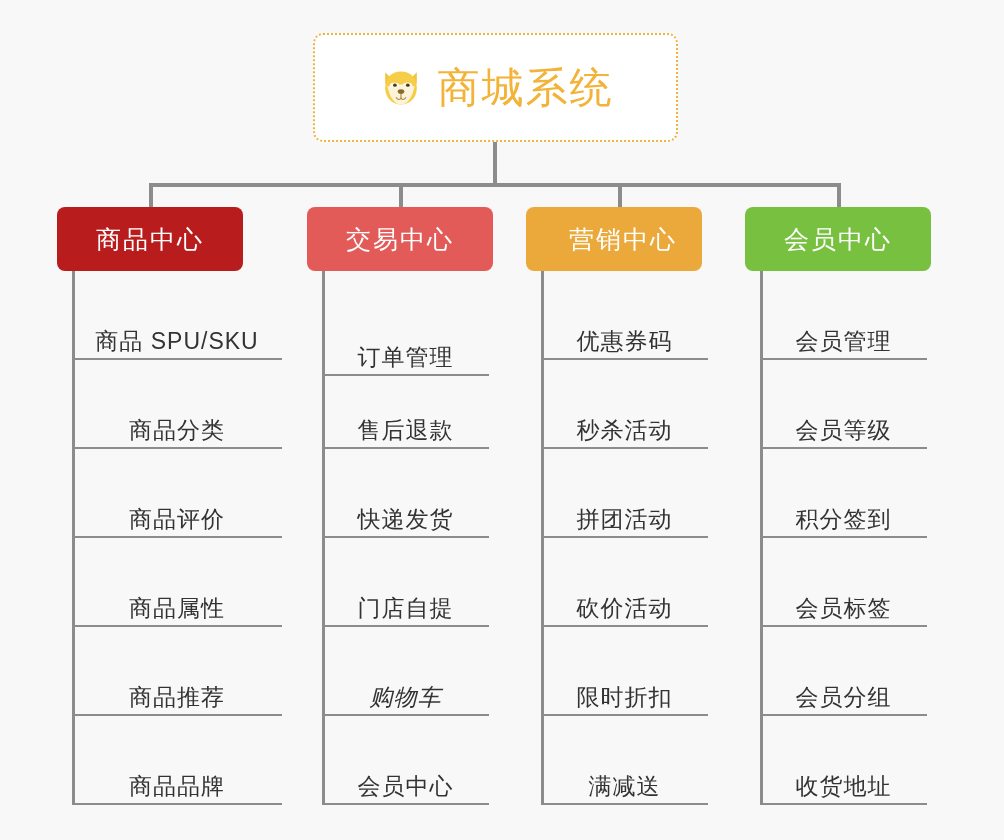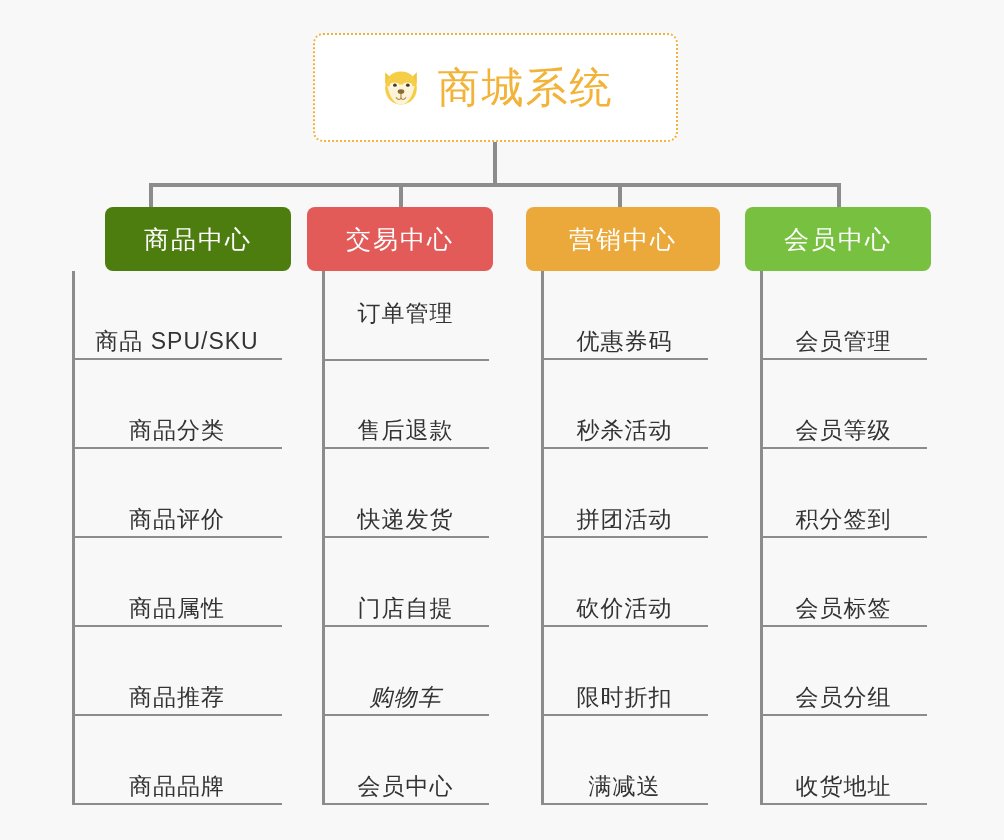--- a/index.html
+++ b/index.html
@@ -146,27 +146,27 @@
   </div>
 
   <div class="conn conn-v-root" style="background: rgb(140, 140, 140);"></div>
   <div class="conn conn-h-bus" style="background: rgb(140, 140, 140);"></div>
 
   <div class="conn conn-drop" style="left: 149px; background: rgb(140, 140, 140);"></div>
   <div class="conn conn-drop" style="left: 399px; background: rgb(140, 140, 140);"></div>
   <div class="conn conn-drop" style="left: 618px; background: rgb(140, 140, 140);"></div>
   <div class="conn conn-drop" style="left: 837px; background: rgb(140, 140, 140);"></div>
 
-  <div class="cat-box" style="left: 57px; width: 186px; background: #4d7c0f; margin-left: 48px;">
+  <div class="cat-box" style="left: 57px; width: 186px; background: #b91c1c;">
     <span>商品中心</span>
   </div>
   <div class="cat-box" style="left: 307px; width: 186px; background: rgb(226, 91, 88);">
     <span>交易中心</span>
   </div>
-  <div class="cat-box" style="left: 526px; width: 194px; background: rgb(234, 169, 58);">
+  <div class="cat-box" style="left: 526px; width: 158px; background: rgb(234, 169, 58); padding-left: 18px;">
     <span>营销中心</span>
   </div>
   <div class="cat-box" style="left: 745px; width: 186px; background: rgb(120, 192, 64);">
     <span>会员中心</span>
   </div>
 
   <div class="column" style="left: 72px; width: 210px; height: 534px;">
       <div class="trunk" style="height: 534px; background: rgb(140, 140, 140);"></div>
       <div class="sub-item" style="top: 0px; width: 210px; border-bottom-color: rgb(140, 140, 140);">
         <span class="sub-item-label">商品 SPU/SKU</span>
@@ -182,21 +182,21 @@
       </div>
       <div class="sub-item" style="top: 356px; width: 210px; border-bottom-color: rgb(140, 140, 140);">
         <span class="sub-item-label">商品推荐</span>
       </div>
       <div class="sub-item" style="top: 445px; width: 210px; border-bottom-color: rgb(140, 140, 140);">
         <span class="sub-item-label">商品品牌</span>
       </div>
     </div>
   <div class="column" style="left: 322px; width: 167px; height: 534px;">
       <div class="trunk" style="height: 534px; background: rgb(140, 140, 140);"></div>
-      <div class="sub-item" style="top: 1px; width: 167px; border-bottom-color: rgb(140, 140, 140); align-items: center;">
+      <div class="sub-item" style="top: 16px; width: 167px; border-bottom-color: rgb(140, 140, 140);">
         <span class="sub-item-label">订单管理</span>
       </div>
       <div class="sub-item" style="top: 89px; width: 167px; border-bottom-color: rgb(140, 140, 140);">
         <span class="sub-item-label">售后退款</span>
       </div>
       <div class="sub-item" style="top: 178px; width: 167px; border-bottom-color: rgb(140, 140, 140);">
         <span class="sub-item-label">快递发货</span>
       </div>
       <div class="sub-item" style="top: 267px; width: 167px; border-bottom-color: rgb(140, 140, 140);">
         <span class="sub-item-label">门店自提</span>

